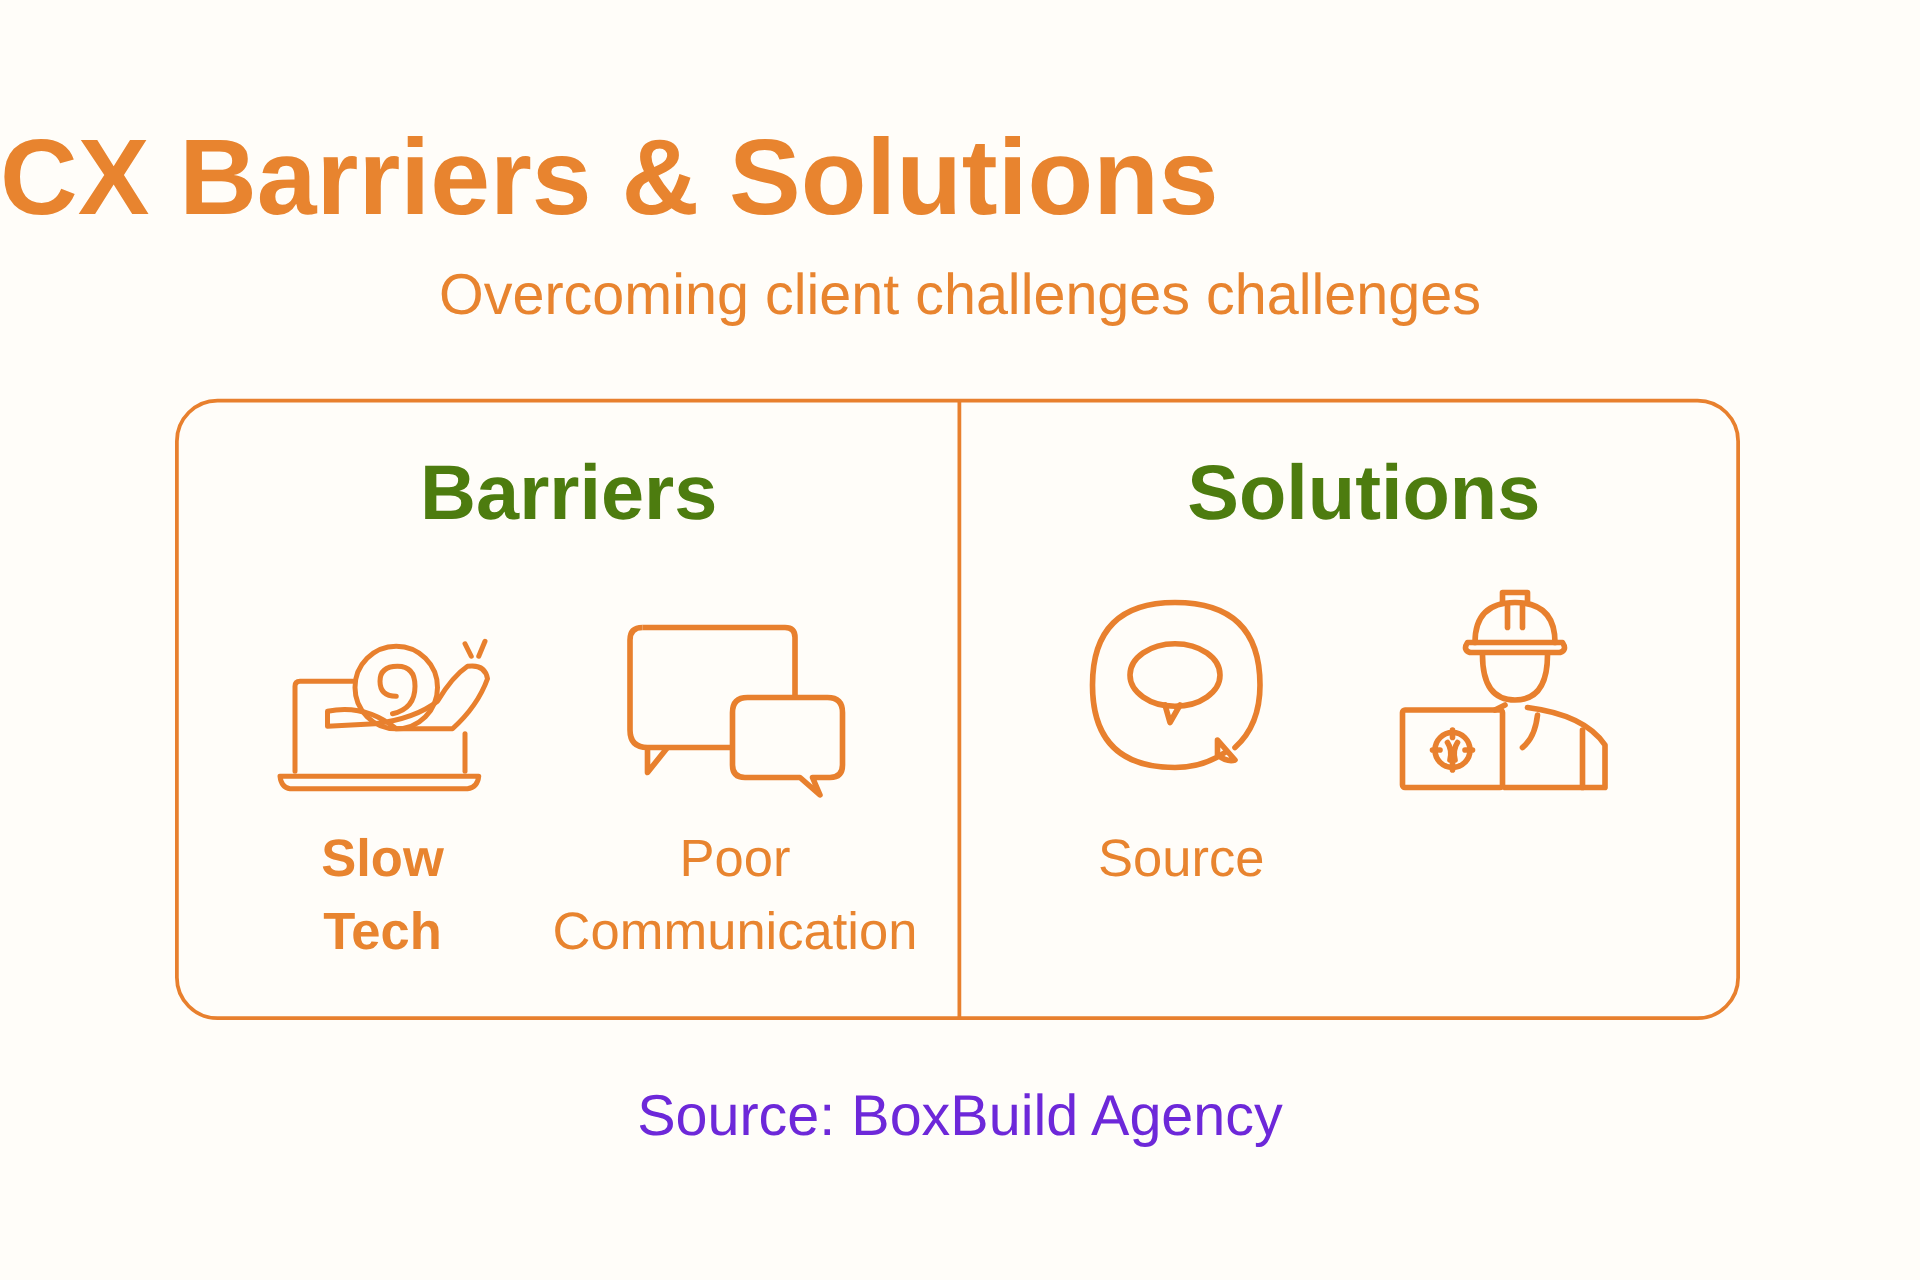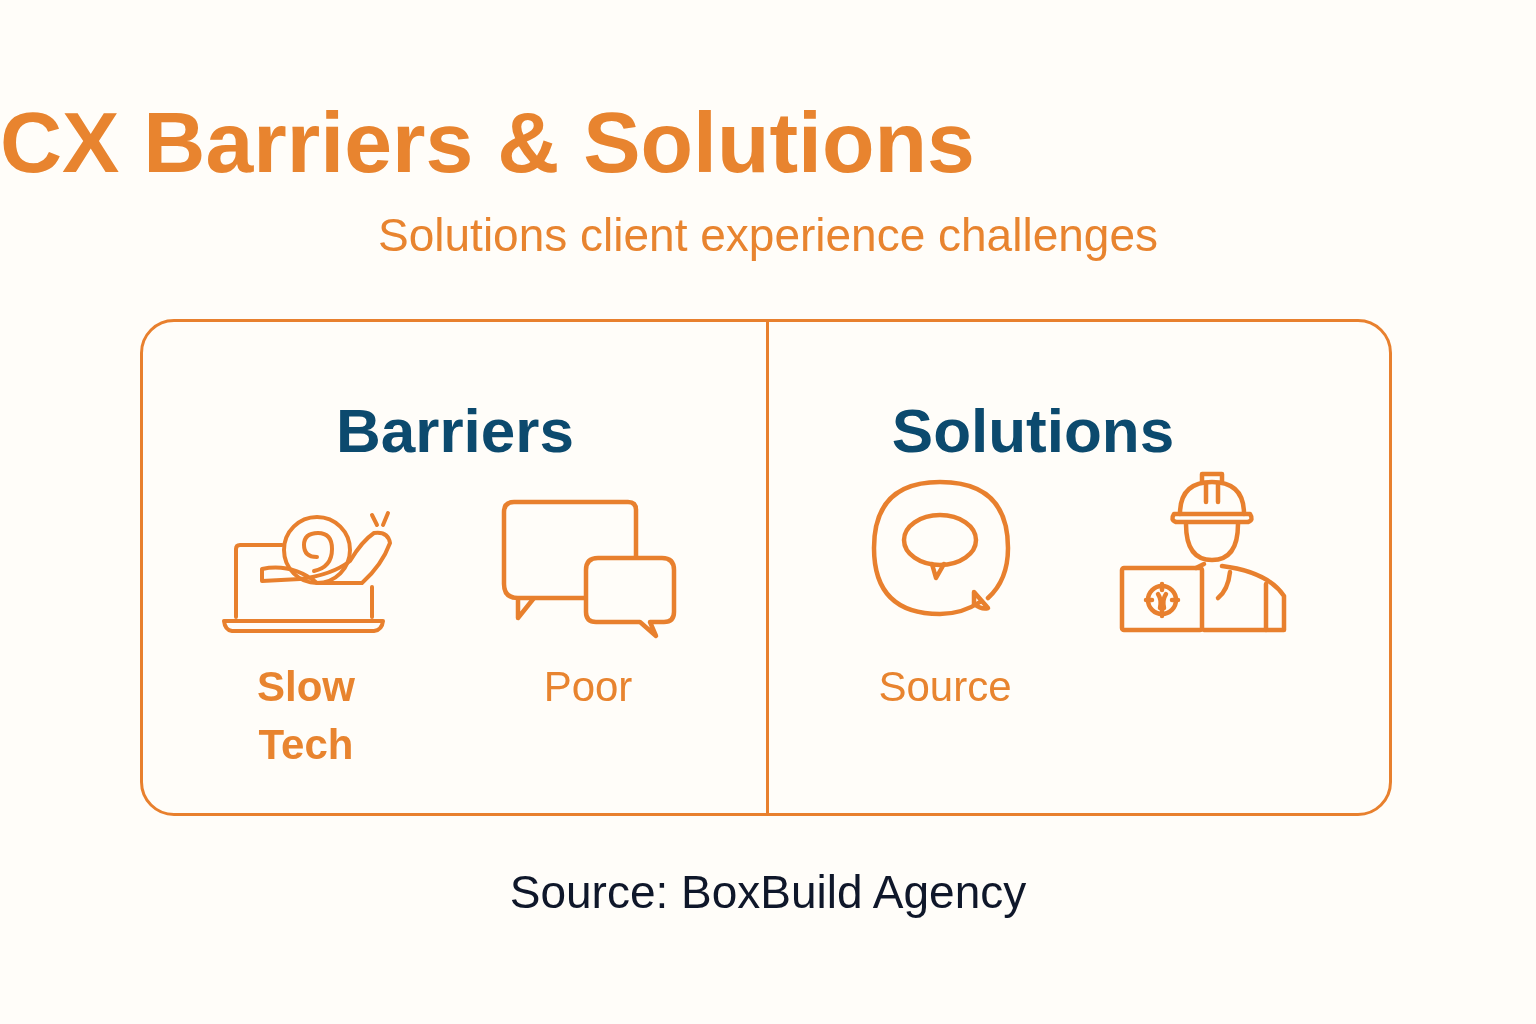--- a/index.html
+++ b/index.html
@@ -22,38 +22,38 @@
   .panel {
     position: absolute; left: 140px; top: 319px; width: 1252px; height: 497px;
     border: 3px solid #e8802e; border-radius: 34px; box-sizing: border-box;
   }
   .divider {
     position: absolute; left: 766px; top: 320px; width: 3px; height: 496px;
     background: #e8802e;
   }
   .section-title {
     position: absolute; font-size: 62px; font-weight: bold; line-height: 70px;
-    text-align: center; color: #0c4a6e; margin-top: 36px;
+    text-align: center; color: #4d7c0f;
   }
   .icon { position: absolute; }
   .icon svg { width: 100%; height: 100%; overflow: visible; }
   .label {
     position: absolute; font-size: 42px; line-height: 58px; text-align: center;
     color: #e8842f;
   }
   .source {
     position: absolute; left: 0; width: 1536px; top: 862px;
-    text-align: center; font-size: 46px; line-height: 60px; color: #0f172a;
+    text-align: center; font-size: 46px; line-height: 60px; color: #6d28d9;
   }
 </style>
 </head>
 <body>
 
 <div class="title">CX Barriers &amp; Solutions</div>
-<div class="subtitle">Solutions client experience challenges</div>
+<div class="subtitle">Overcoming client challenges challenges</div>
 
 <div class="panel"></div>
 <div class="divider"></div>
 
 <div class="section-title" style="left:250px; width:410px; top:360px;">Barriers</div>
 
 <div class="icon" style="left:222px; top:505px; width:165px; height:130px;">
   <svg viewBox="0 0 165 130" fill="none" stroke="#e8802e" stroke-width="4" stroke-linecap="round" stroke-linejoin="round">
     <path d="M60 40 H18 Q14 40 14 44 V112"></path>
     <path d="M150 82 V112"></path>
@@ -73,23 +73,24 @@
 <div class="icon" style="left:500px; top:498px; width:178px; height:140px;">
   <svg viewBox="0 0 178 140" fill="none" stroke="#e8802e" stroke-width="4.5" stroke-linejoin="round">
     <path d="M14 4 H128 Q136 4 136 12 V60"></path>
     <path d="M86 100 H18 Q4 100 4 86 V14 Q4 4 14 4"></path>
     <path d="M18 100 V120 L34 100"></path>
     <path d="M98 60 H162 Q174 60 174 72 V114 Q174 124 164 124 H150 L156 138 L140 124 H96 Q86 124 86 114 V72 Q86 60 98 60 Z"></path>
   </svg>
 </div>
 <div class="label" style="left:416px; width:344px; top:658px;">
   <div>Poor</div>
+  <div>Communication</div>
 </div>
 
-<div class="section-title" style="left:828px; width:410px; top:360px;">Solutions</div>
+<div class="section-title" style="left:886px; width:410px; top:360px;">Solutions</div>
 
 <div class="icon" style="left:870px; top:480px; width:145px; height:135px;">
   <svg viewBox="0 0 145 135" fill="none" stroke="#e8802e" stroke-width="4.5" stroke-linejoin="round" stroke-linecap="round">
     <path d="M110 122 Q92 134 70 134 Q4 134 4 68 Q4 2 70 2 Q138 2 138 68 Q138 100 118 118"></path>
     <path d="M104 112 L118 128 Q112 130 104 124 Z"></path>
     <ellipse cx="70" cy="60" rx="36" ry="25"></ellipse>
     <path d="M62 84 L66 98 L74 84"></path>
   </svg>
 </div>
 <div class="label" style="left:836px; width:218px; top:658px;">

